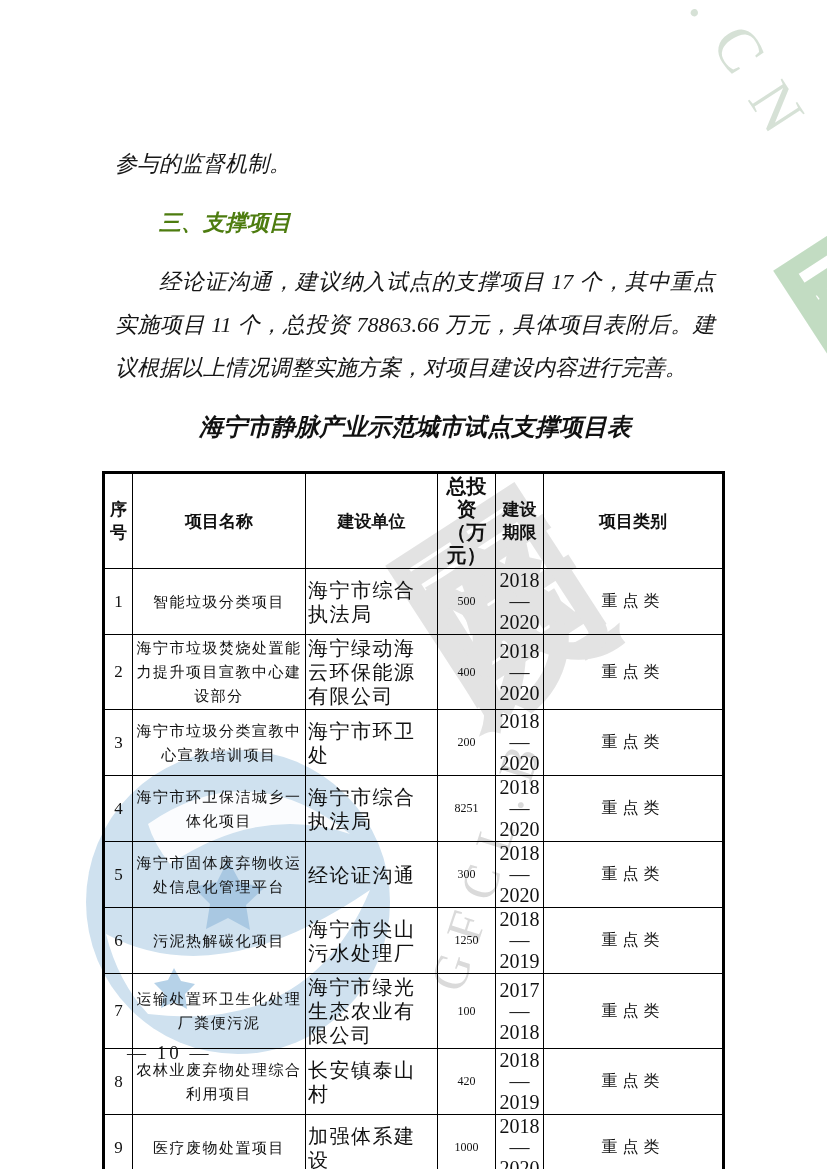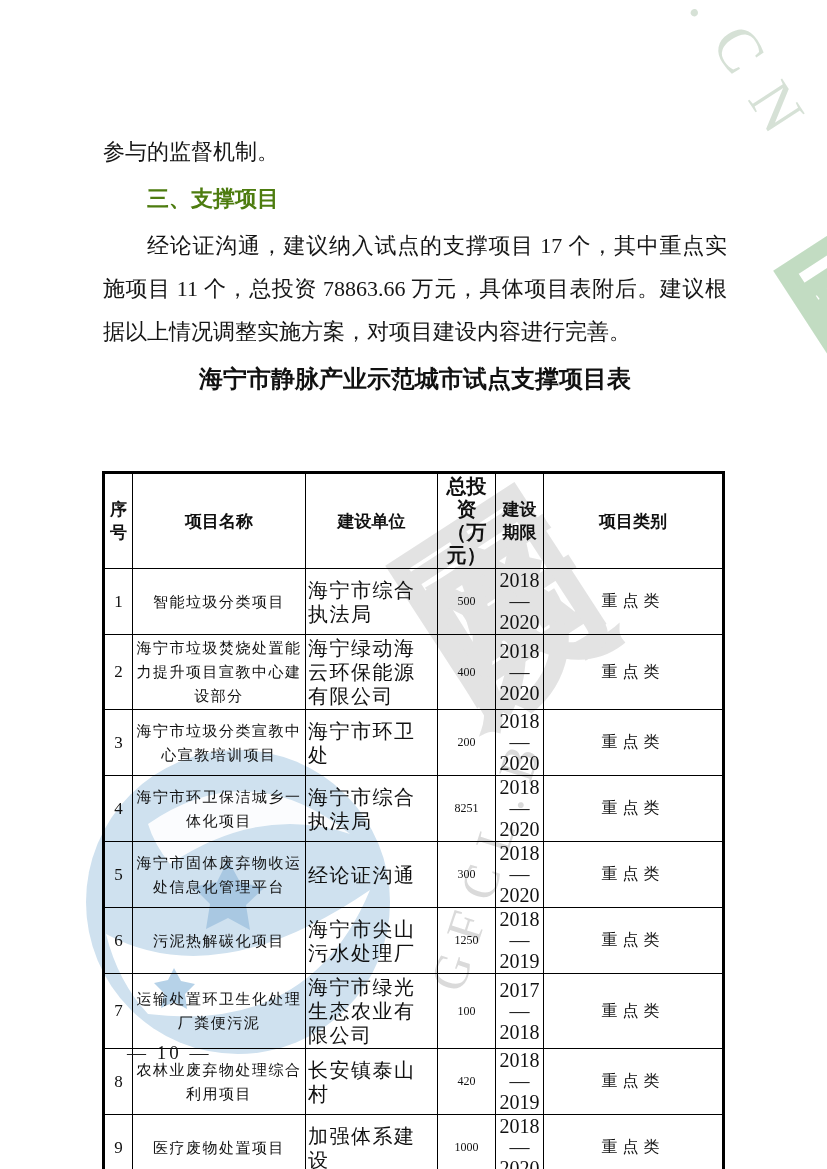--- a/index.html
+++ b/index.html
@@ -29,21 +29,21 @@
     top:980px;left:418px;transform:rotate(-72deg);transform-origin:0 0;
     font-family:"Liberation Serif",serif;font-size:50px;letter-spacing:16px;
     color:#d4d4d4;opacity:.85;
   }
   .wm-blue{top:742px;left:78px;width:320px;height:320px;}
   
   .bodytext{
     position:absolute;z-index:1;top:126px;left:99px;width:632px;
     font-size:22px;line-height:43px;text-align:justify;
   }
-  .bodytext p{margin:4px;}
+  .bodytext p{margin:16px;font-style:italic;}
   .p-indent{text-indent:2em;}
   .section-heading{
     margin:0;text-indent:2em;font-family:"Liberation Sans",sans-serif;
     font-weight:bold;font-size:22px;line-height:43px;color:#4d7c0f;
   }
   .table-title{
     margin:0;text-align:center;font-family:"Liberation Sans",sans-serif;
     font-weight:bold;font-size:24px;line-height:43px;color:#111;
   }
   

